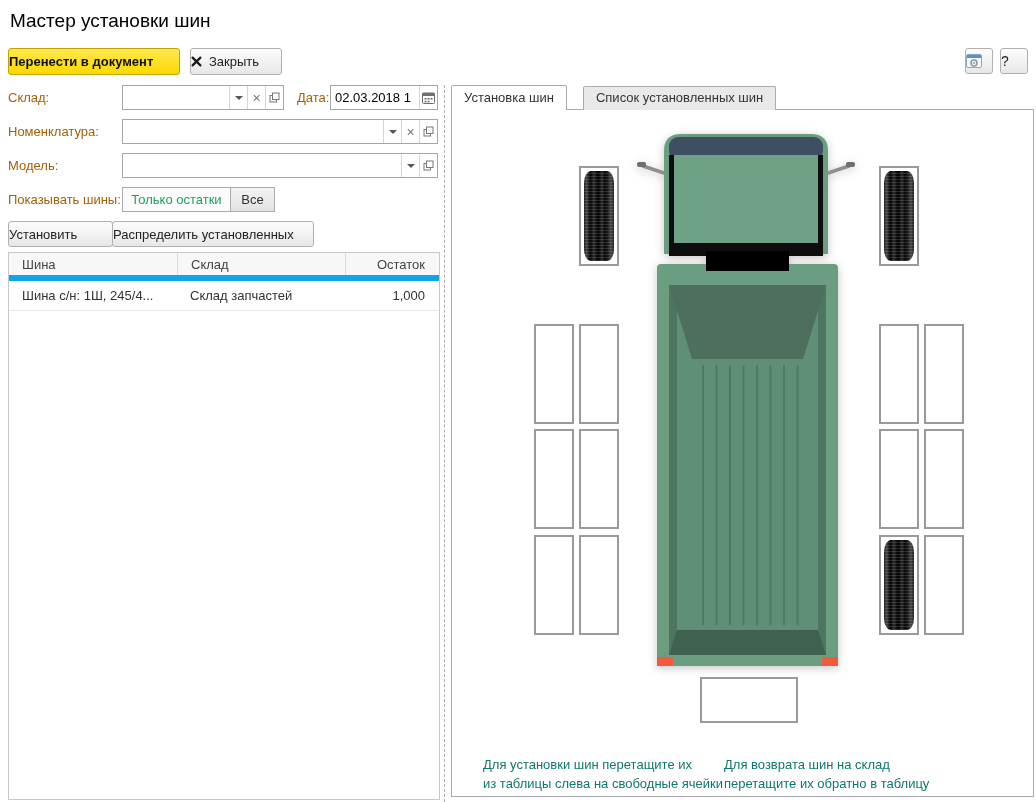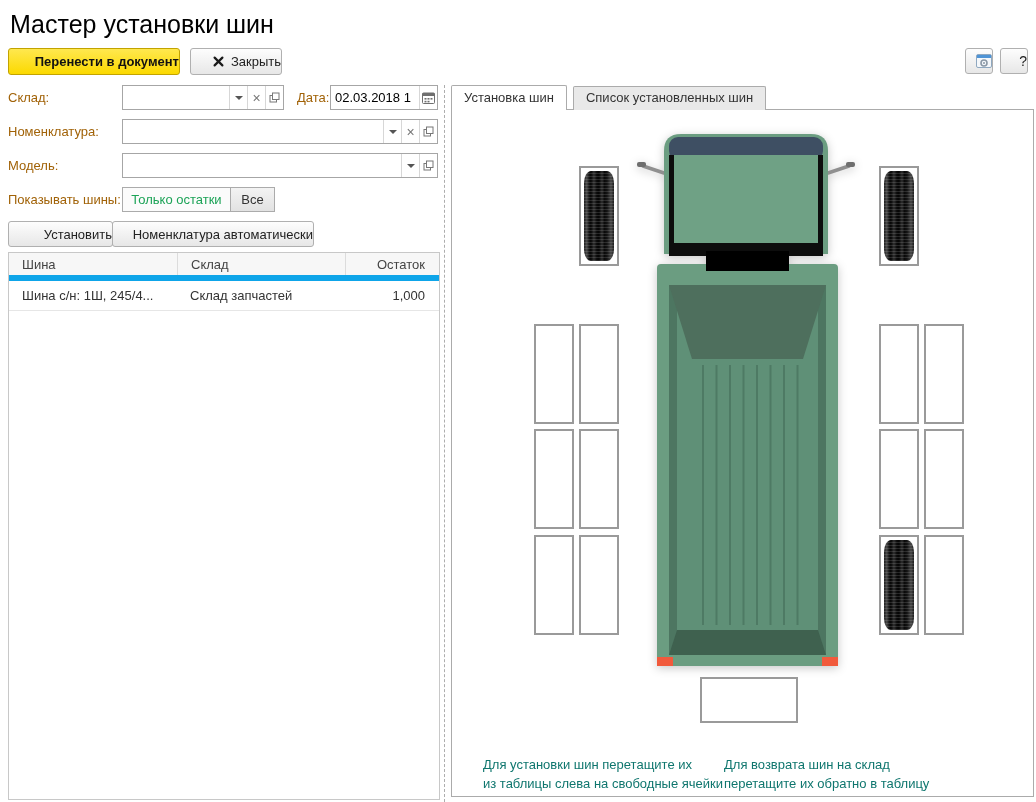--- a/index.html
+++ b/index.html
@@ -8,24 +8,24 @@
     --truck-green:#6B9D81;
     --slot-border:#9A9A9A;
   }
   *{margin:0;padding:0;box-sizing:border-box}
   html,body{width:1036px;height:802px;background:#fff;overflow:hidden;
     font-family:"Liberation Sans",sans-serif;font-size:13px;color:#333;position:relative}
 
   .abs{position:absolute}
 
   
-  .title{left:10px;top:10px;font-size:25px;color:#000}
-
-  
-  .btn{display:flex;align-items:center;justify-content:flex-end;gap:7px;height:27px;
+  .title{left:10px;top:10px;font-size:19px;color:#000}
+
+  
+  .btn{display:flex;align-items:center;justify-content:flex-start;gap:7px;height:27px;
     background:linear-gradient(#fdfdfd,#e7e7e7);border:1px solid #b0b0b0;border-radius:3px;
     color:#222;cursor:pointer;white-space:nowrap}
   .btn-yellow{background:linear-gradient(#ffe84f,var(--accent-yellow));border-color:#c2a300;font-weight:bold;color:#111}
   .btn-transfer{left:8px;top:48px;width:172px}
   .btn-close{left:190px;top:48px;width:92px}
   .btn-settings{left:965px;top:48px;width:28px;height:26px}
   .btn-help{left:1000px;top:48px;width:28px;height:26px;font-size:14px}
 
   
   .lbl{line-height:25px;color:#a16207}
@@ -55,21 +55,21 @@
   .t-body-row{height:30px;border-bottom:1px solid #e6e6e6;cursor:pointer}
   .cell{display:flex;align-items:center;padding:0 6px 0 13px;overflow:hidden;white-space:nowrap}
   .c1{width:168px}.c2{width:168px}.c3{flex:1;justify-content:flex-end;padding-right:14px}
 
   
   .splitter{left:444px;top:85px;height:717px;width:3px;border-left:1px dashed #adadad;cursor:col-resize}
 
   
   .tabs{left:451px;top:85px;display:flex;align-items:flex-end;z-index:3}
   .tab{height:24px;line-height:22px;padding:0 12px;border:1px solid #ababab;border-bottom:none;
-    border-radius:2px 2px 0 0;background:#e9e9e9;margin-right:6px;color:#333;cursor:pointer;white-space:nowrap}
+    border-radius:2px 2px 0 0;background:#e9e9e9;margin-right:16px;color:#333;cursor:pointer;white-space:nowrap}
   .tab.active{height:25px;line-height:24px;background:#fff}
   .panel{left:451px;top:109px;width:583px;height:688px;border:1px solid #ababab;background:#fff;z-index:2}
 
   
   .truck-svg{position:absolute;left:183px;top:15px;filter:drop-shadow(0 2px 5px rgba(0,0,0,0.22))}
   .slot{position:absolute;background:#fff;border:2px solid var(--slot-border);
     display:flex;align-items:center;justify-content:center;cursor:pointer}
   .tire{width:86%;height:94%;border-radius:7px/12px;
     background:
       repeating-linear-gradient(0deg, rgba(255,255,255,.13) 0 1px, transparent 1px 3px),
@@ -182,21 +182,21 @@
   </div>
 </div>
 
 <div class="abs lbl" style="left:8px;top:187px">Показывать шины:</div>
 <div class="abs toggle" style="left:122px;top:187px">
   <div class="toggle-opt opt-w1 active">Только остатки</div>
   <div class="toggle-opt opt-w2">Все</div>
 </div>
 
 <div class="abs btn btn-install">Установить</div>
-<div class="abs btn btn-auto">Номенклатура автоматически</div>
+<div class="abs btn btn-auto">Распределить установленных</div>
 
 <div class="abs stock">
   <div class="t-row t-head">
     <div class="cell c1">Шина</div>
     <div class="cell c2">Склад</div>
     <div class="cell c3">Остаток</div>
   </div>
   <div class="t-row t-body-row">
     <div class="cell c1">Шина с/н: 1Ш, 245/4...</div>
     <div class="cell c2">Склад запчастей</div>

